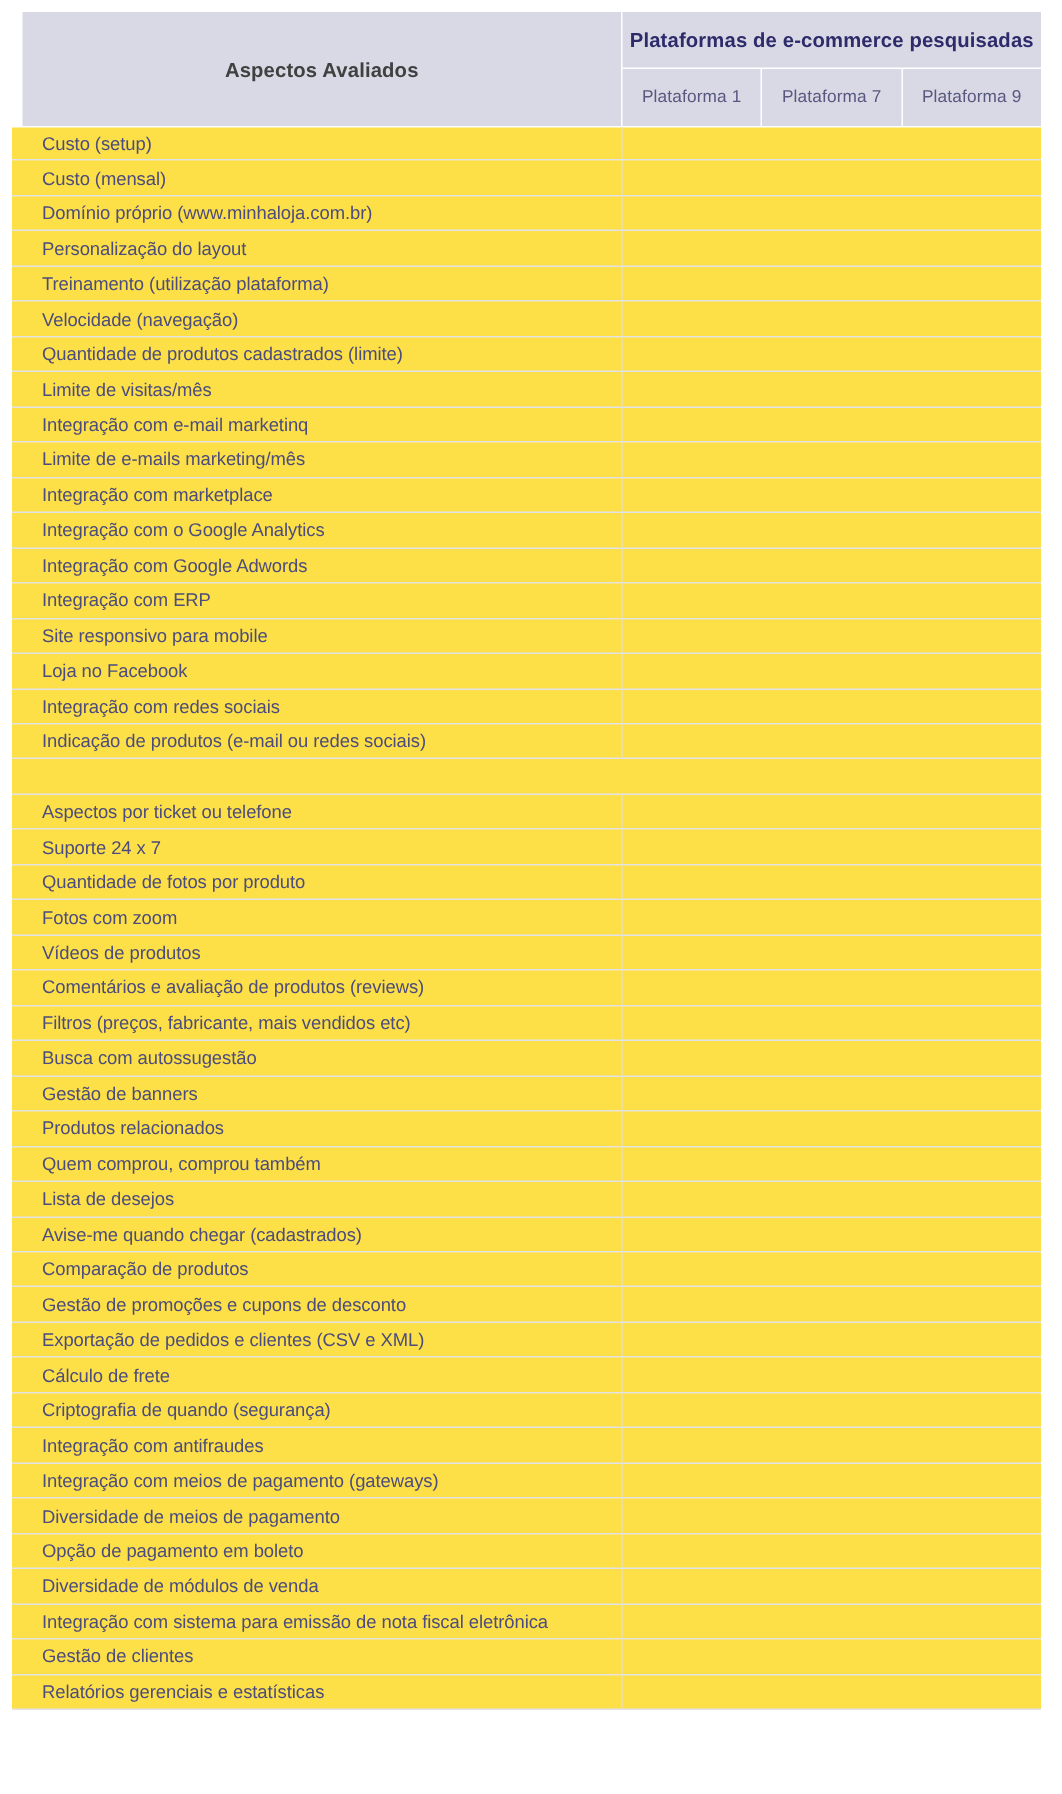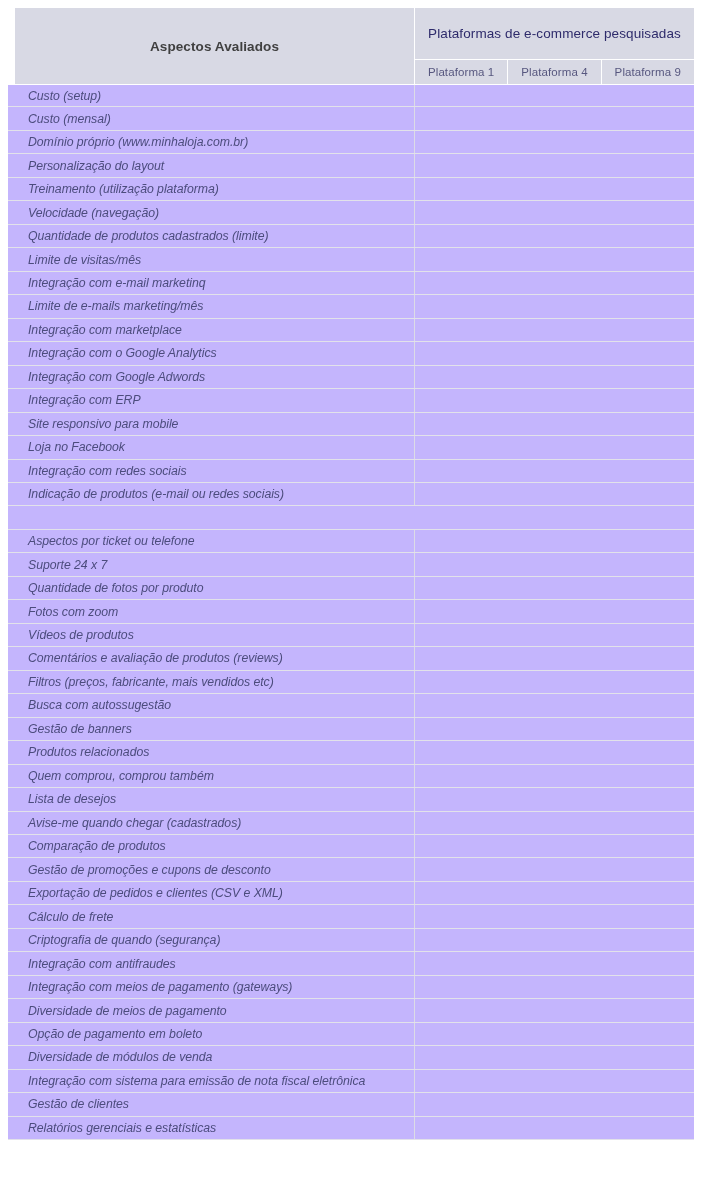--- a/index.html
+++ b/index.html
@@ -49,28 +49,28 @@
     letter-spacing: 0.1px;
   }
 
   .th-platforms {
     flex: 1 1 auto;
     display: flex;
     flex-direction: column;
   }
 
   .th-platforms-title {
-    height: 52px;
+    height: 38px;
     display: flex;
     align-items: center;
     justify-content: center;
     box-sizing: border-box;
     border-bottom: 1px solid #ffffff;
     font-size: 13.5px;
-    font-weight: normal;
+    font-weight: bold;
     color: #2e2b6b;
     letter-spacing: 0.1px;
   }
 
   .th-platforms-sub {
     flex: 1 1 auto;
     display: flex;
     flex-direction: row;
   }
 
@@ -97,22 +97,21 @@
     width: 686px;
   }
 
   .trow {
     position: relative;
     height: 23.48px;
     box-sizing: border-box;
     border-bottom: 1px solid #e2e2ea;
     display: flex;
     flex-direction: row;
-    background: #c4b5fd;
-    font-style: italic;
+    background: #fde047;
   }
   .trow:first-child {
     border-top: 1px solid #ffffff;
   }
 
   .td-aspect {
     width: 407px;
     flex: 0 0 407px;
     box-sizing: border-box;
     border-right: 1px solid #dcdce6;
@@ -135,21 +134,21 @@
 
 <div class="table-wrap">
 
   <div class="thead">
     <div class="th-aspects">Aspectos Avaliados</div>
 
     <div class="th-platforms">
       <div class="th-platforms-title">Plataformas de e-commerce pesquisadas</div>
       <div class="th-platforms-sub">
         <div class="th-plat">Plataforma 1</div>
-        <div class="th-plat">Plataforma 4</div>
+        <div class="th-plat">Plataforma 7</div>
         <div class="th-plat">Plataforma 9</div>
       </div>
     </div>
   </div>
 
   <div class="tbody" id="tbody">
       <div class="trow">
         <div class="td-aspect">Custo (setup)</div>
         <div class="td-plat"></div>
         <div class="td-plat"></div>

